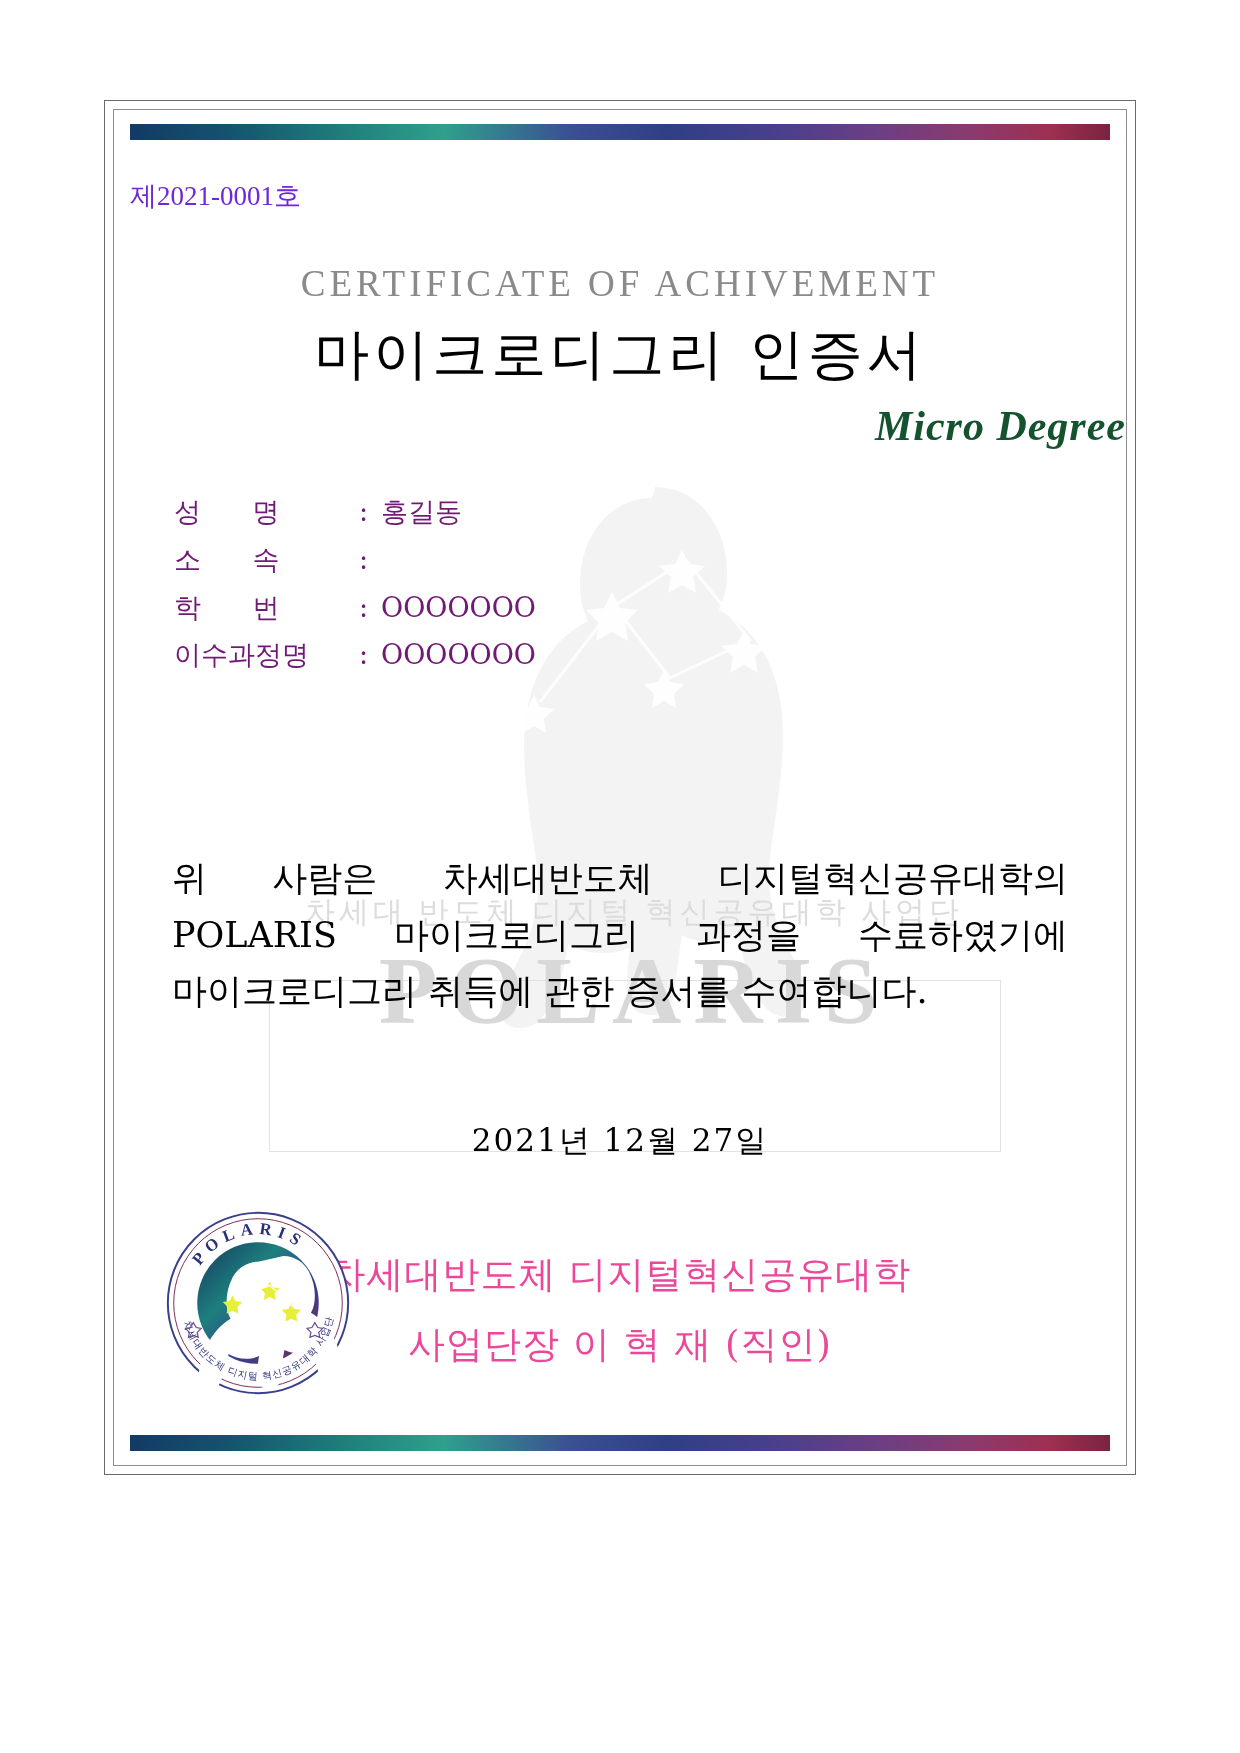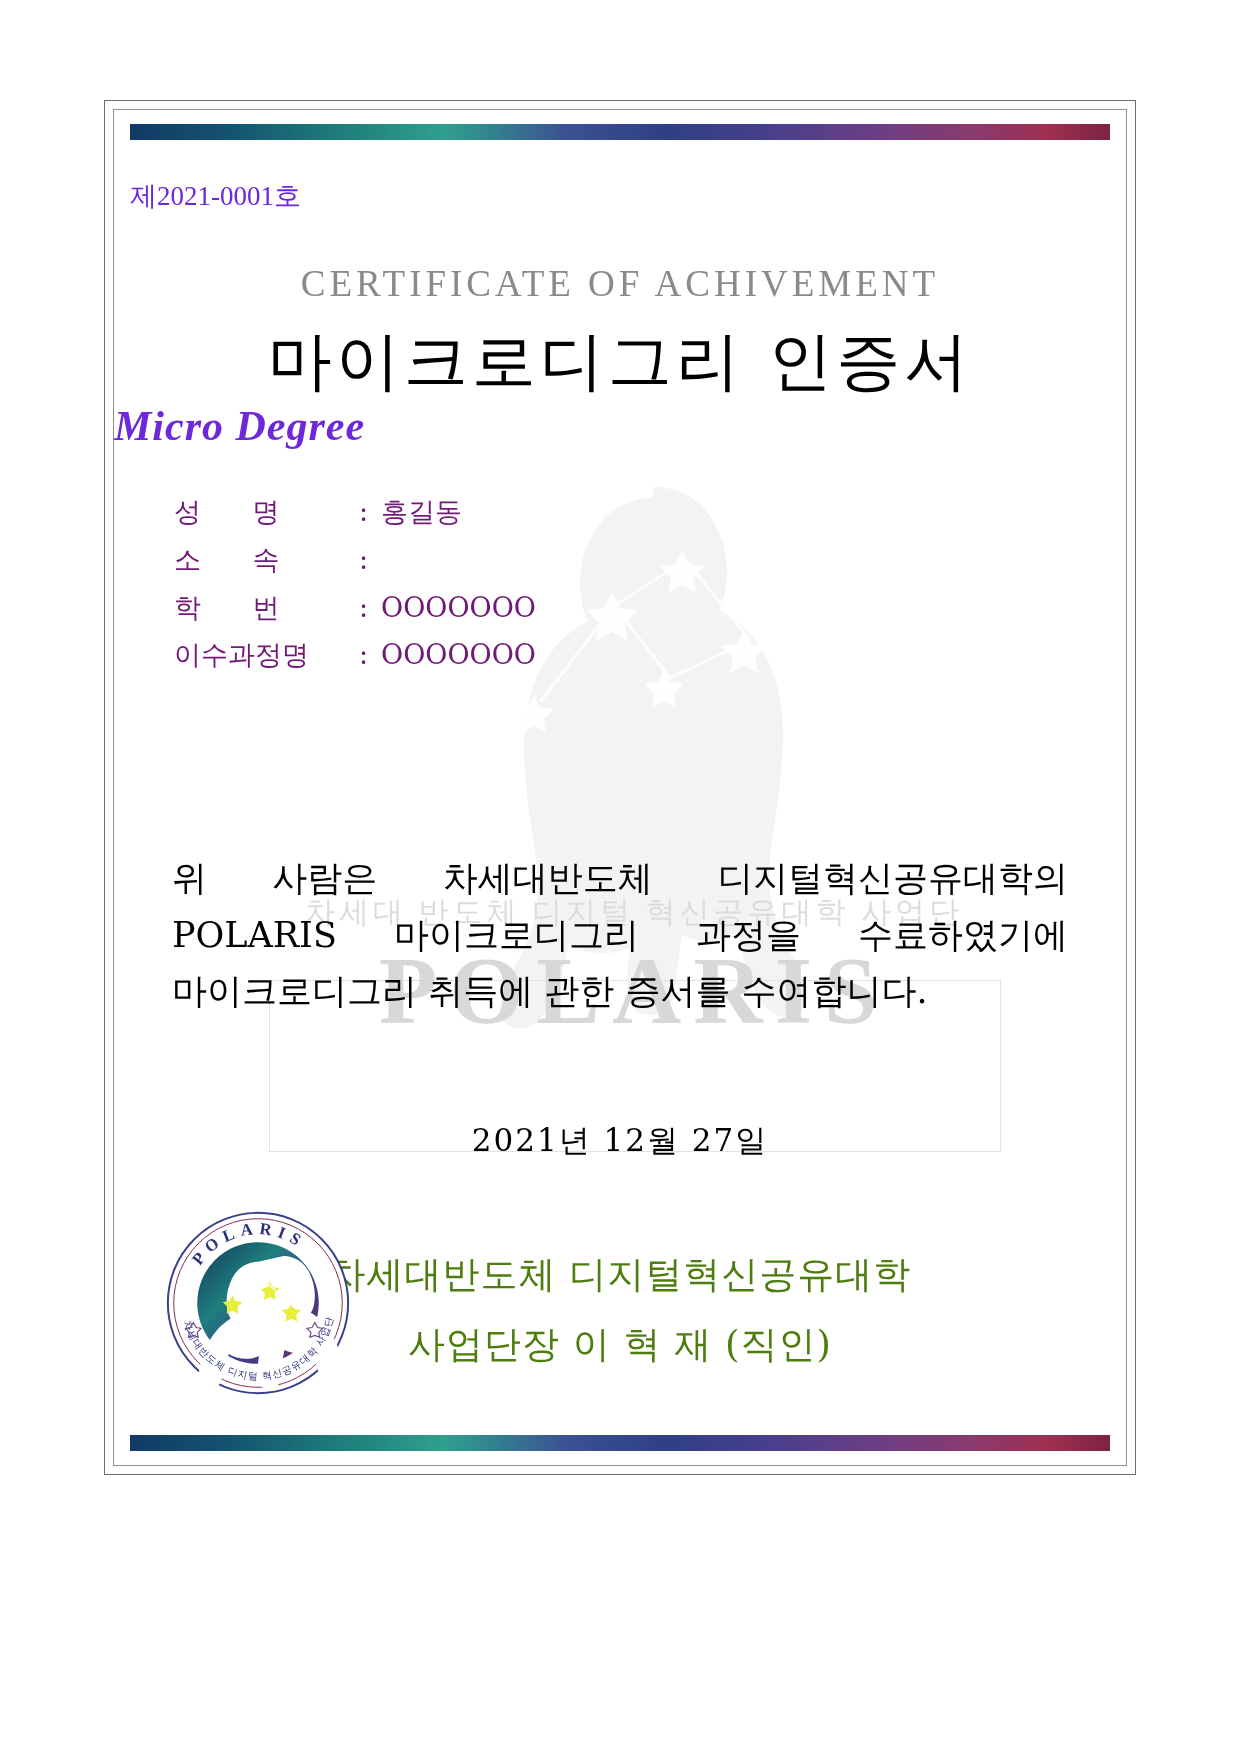--- a/index.html
+++ b/index.html
@@ -128,36 +128,36 @@
     letter-spacing: 4px;
     font-family: "Liberation Serif", serif;
   }
 
   .kor-title {
     position: absolute;
     left: 0;
     right: 0;
     top: 208px;
     text-align: center;
-    font-size: 64px;
+    font-size: 55px;
     color: #000000;
     letter-spacing: 4px;
     font-family: "DejaVu Serif", serif;
   }
 
   .sub-title {
     position: absolute;
     left: 0;
     right: 0;
     top: 292px;
-    text-align: left;
+    text-align: right;
     font-size: 42px;
     font-style: italic;
     font-weight: bold;
-    color: #6d28d9;
+    color: #14532d;
     letter-spacing: 1px;
     font-family: "Liberation Serif", serif;
   }
 
   .fields {
     position: absolute;
     left: 60px;
     top: 385px;
     font-size: 27px;
     color: #701a75;
@@ -208,21 +208,21 @@
     font-family: "DejaVu Serif", serif;
   }
 
   .signature {
     position: absolute;
     left: 0;
     right: 0;
     top: 1130px;
     text-align: center;
     font-size: 37px;
-    color: #4d7c0f;
+    color: #ec4899;
     line-height: 1.9;
     font-family: "DejaVu Serif", serif;
     letter-spacing: 1px;
   }
 
   .seal {
     position: absolute;
     left: 46px;
     top: 1095px;
     width: 196px;

